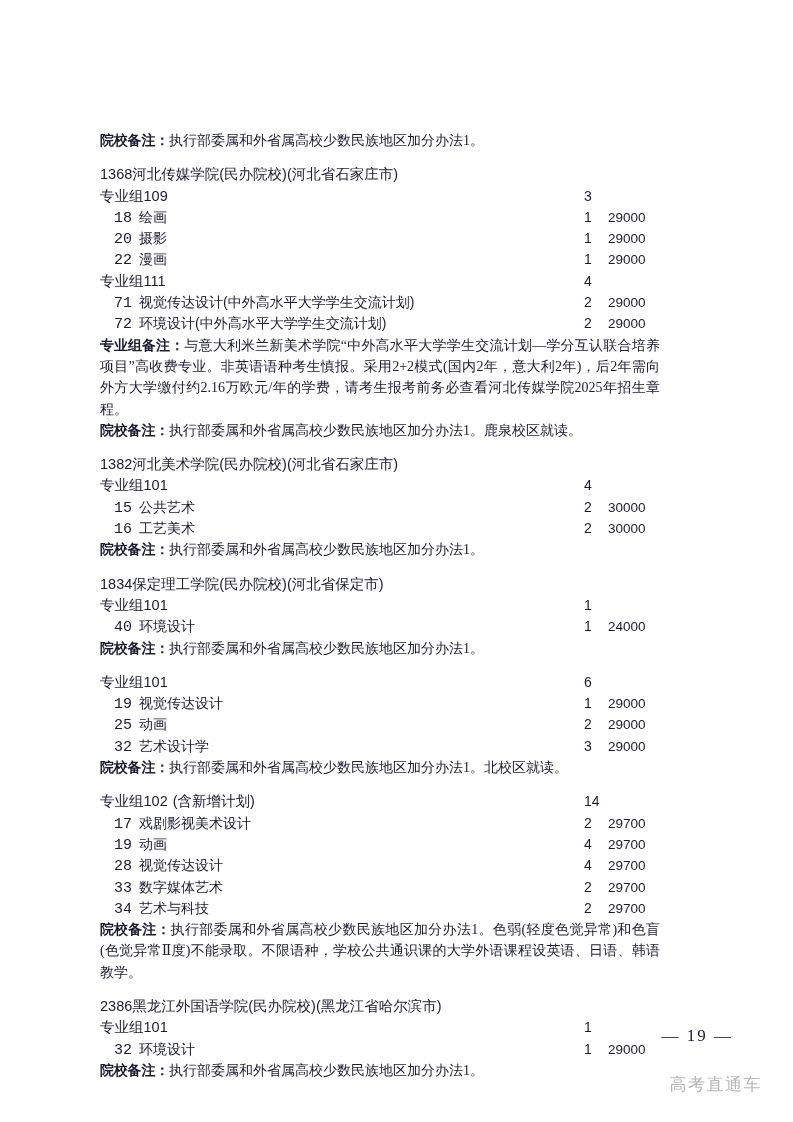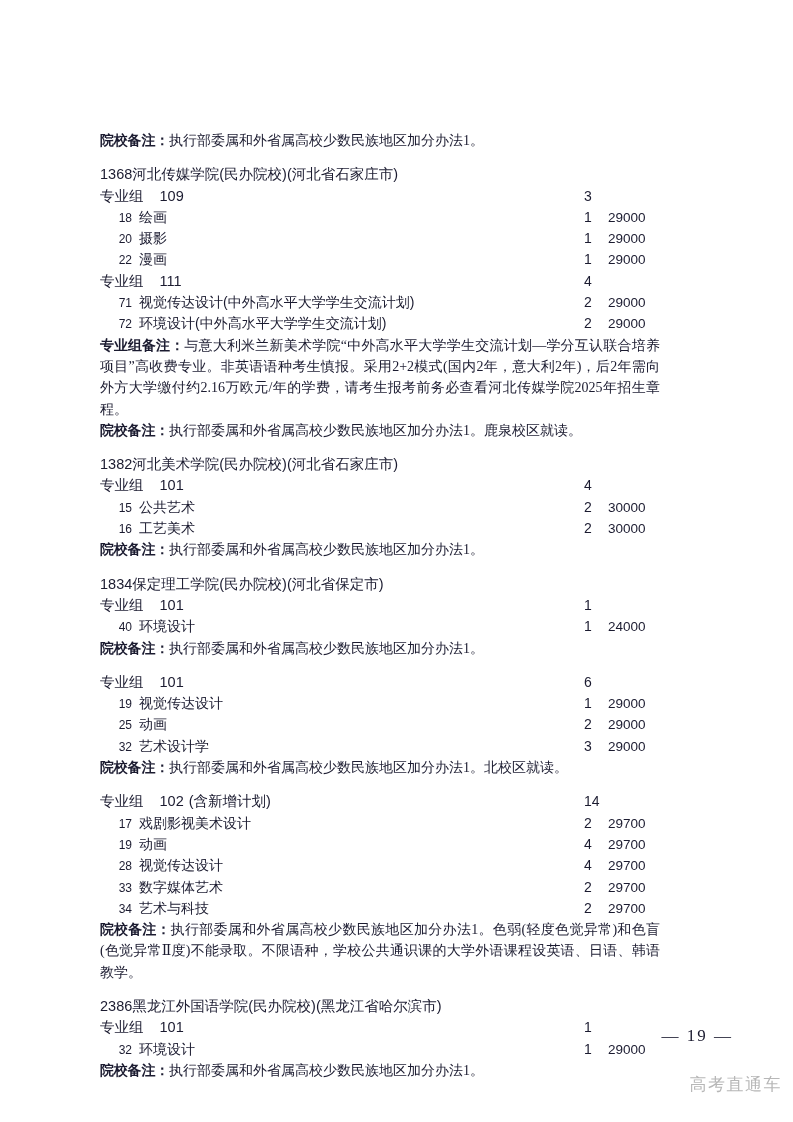--- a/index.html
+++ b/index.html
@@ -51,37 +51,38 @@
   }
   .inst-code {
   }
 
   
   .group-line {
     font-size: 14.5px;
     color: #1b1b30;
   }
   .group-code {
-    margin-left: 16px;
+    margin-left: 0;
   }
   .group-extra {
     margin-left: 5px;
   }
 
   
   .major-line {
     font-size: 14px;
     color: #1b1b30;
     padding-left: 13px;
   }
   .major-code {
     display: inline-block;
     min-width: 19px;
     text-align: right;
-    font-size: 12px;
+    font-size: 15px;
+    font-family: Liberation Mono, monospace;
   }
   .major-name {
     margin-left: 7px;
   }
 
   
   .col-count {
     position: absolute;
     left: 484px;
     width: 22px;
@@ -141,21 +142,20 @@
   .watermark {
     position: absolute;
     left: 0;
     top: 1073px;
     width: 762px;
     text-align: right;
     font-family: "Liberation Sans", "DejaVu Sans", sans-serif;
     font-size: 17px;
     color: #b7b7b7;
     letter-spacing: 1.5px;
-    padding-left: 20px;
   }
 </style>
 </head>
 <body>
 
 <div class="page">
 
   <div class="content">
 
     <div class="note">

